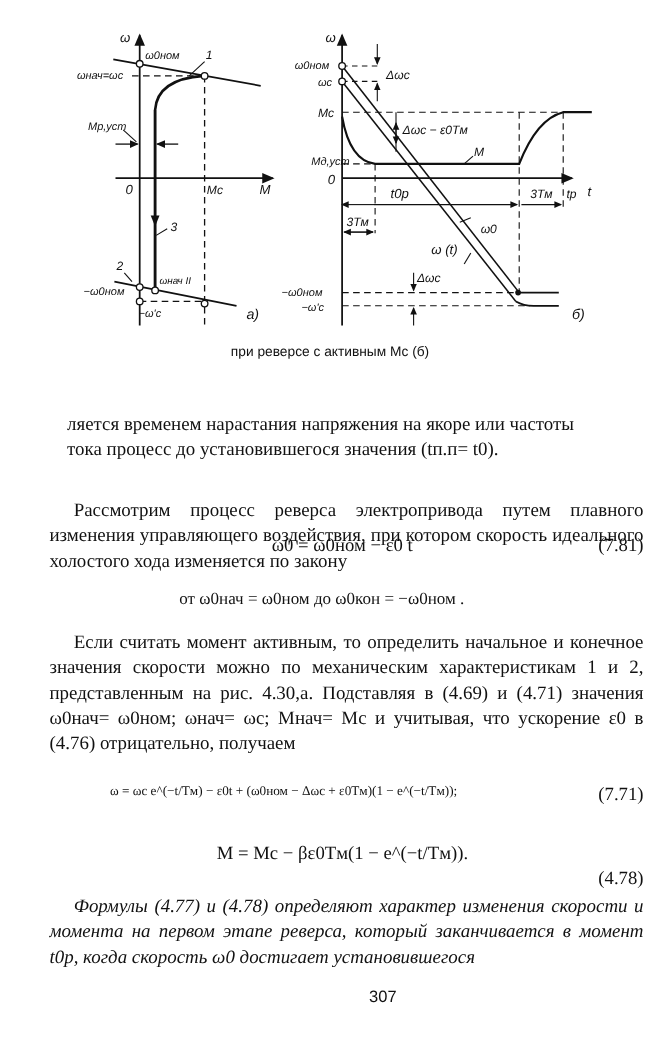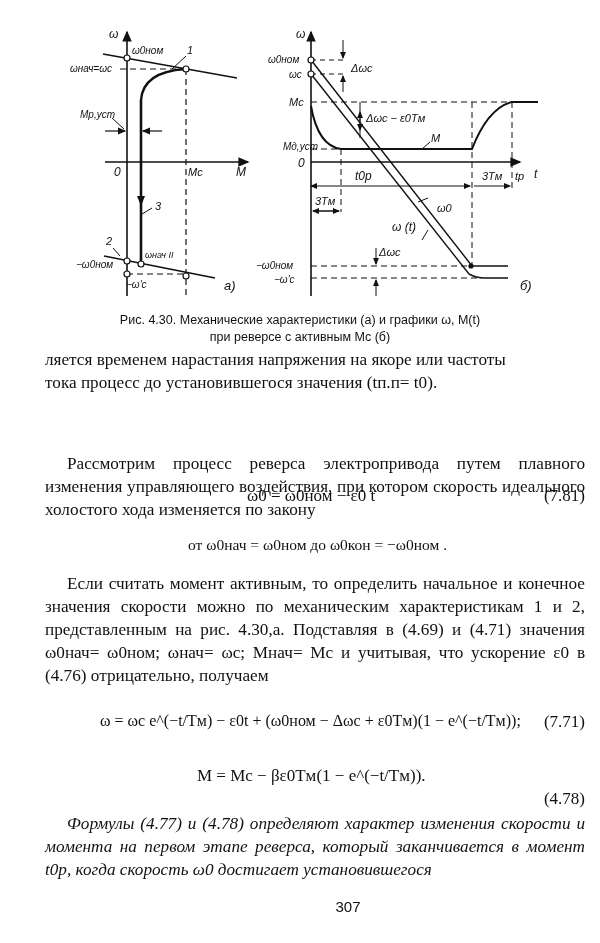--- a/index.html
+++ b/index.html
@@ -147,43 +147,42 @@
     <text x="392" y="231" font-size="12">ω (t)</text>
     <text x="379" y="256" font-size="11">Δωс</text>
     <text x="256" y="269" font-size="10">−ω0ном</text>
     <text x="274" y="283" font-size="10">−ω'с</text>
     <text x="520" y="290" font-size="13">б)</text>
   </g>
 </svg>
 </div>
 
 <div class="caption">
-  <div>Рис. 4.30. Механические характеристики (а) и графики ω, M(t)</div>
   <div>при реверсе с активным Mс (б)</div>
 </div>
 
-<div class="body-text" style="top:348px;">
+<div class="body-text" style="top:374px;margin-left:16px;">
   <p class="p">ляется временем нарастания напряжения на якоре или частоты</p>
   <p class="p">тока процесс до установившегося значения (tп.п= t0).</p>
 </div>
 
 <div class="body-text" style="top:413px;margin-top:39px;">
   <p class="p indent">Рассмотрим процесс реверса электропривода путем плавного изменения управляющего воздействия, при котором скорость идеального холостого хода изменяется по закону</p>
 </div>
 
 <div class="eq" style="top:486px; left:247px;">ω0 = ω0ном − ε0 t</div>
 <div class="eqnum" style="top:486px;">(7.81)</div>
 
-<div class="eq" style="top:536px; left:163px; font-size:15.5px;margin-left:25px;">от ω0нач = ω0ном до ω0кон = −ω0ном .</div>
+<div class="eq" style="top:536px; left:163px; font-size:15.5px;">от ω0нач = ω0ном до ω0кон = −ω0ном .</div>
 
 <div class="body-text" style="top:572px;">
   <p class="p indent">Если считать момент активным, то определить начальное и конечное значения скорости можно по механическим характеристикам 1 и 2, представленным на рис. 4.30,а. Подставляя в (4.69) и (4.71) значения ω0нач= ω0ном; ωнач= ωс; Mнач= Mс и учитывая, что ускорение ε0 в (4.76) отрицательно, получаем</p>
 </div>
 
-<div class="eq" style="top:712px; left:100px; font-size:16px;">ω = ωс e^(−t/Tм) − ε0t + (ω0ном − Δωс + ε0Tм)(1 − e^(−t/Tм));</div>
+<div class="eq" style="top:712px; left:100px; font-size:12px;">ω = ωс e^(−t/Tм) − ε0t + (ω0ном − Δωс + ε0Tм)(1 − e^(−t/Tм));</div>
 <div class="eqnum" style="top:712px;">(7.71)</div>
 
 <div class="eq" style="top:766px; left:197px;text-align:right;">M = Mс − βε0Tм(1 − e^(−t/Tм)).</div>
 <div class="eqnum" style="top:789px;">(4.78)</div>
 
 <div class="body-text" style="top:812px;font-style:italic;">
   <p class="p indent">Формулы (4.77) и (4.78) определяют характер изменения скорости и момента на первом этапе реверса, который заканчивается в момент t0р, когда скорость ω0 достигает установившегося</p>
 </div>
 
 <div class="pagenum">307</div>

